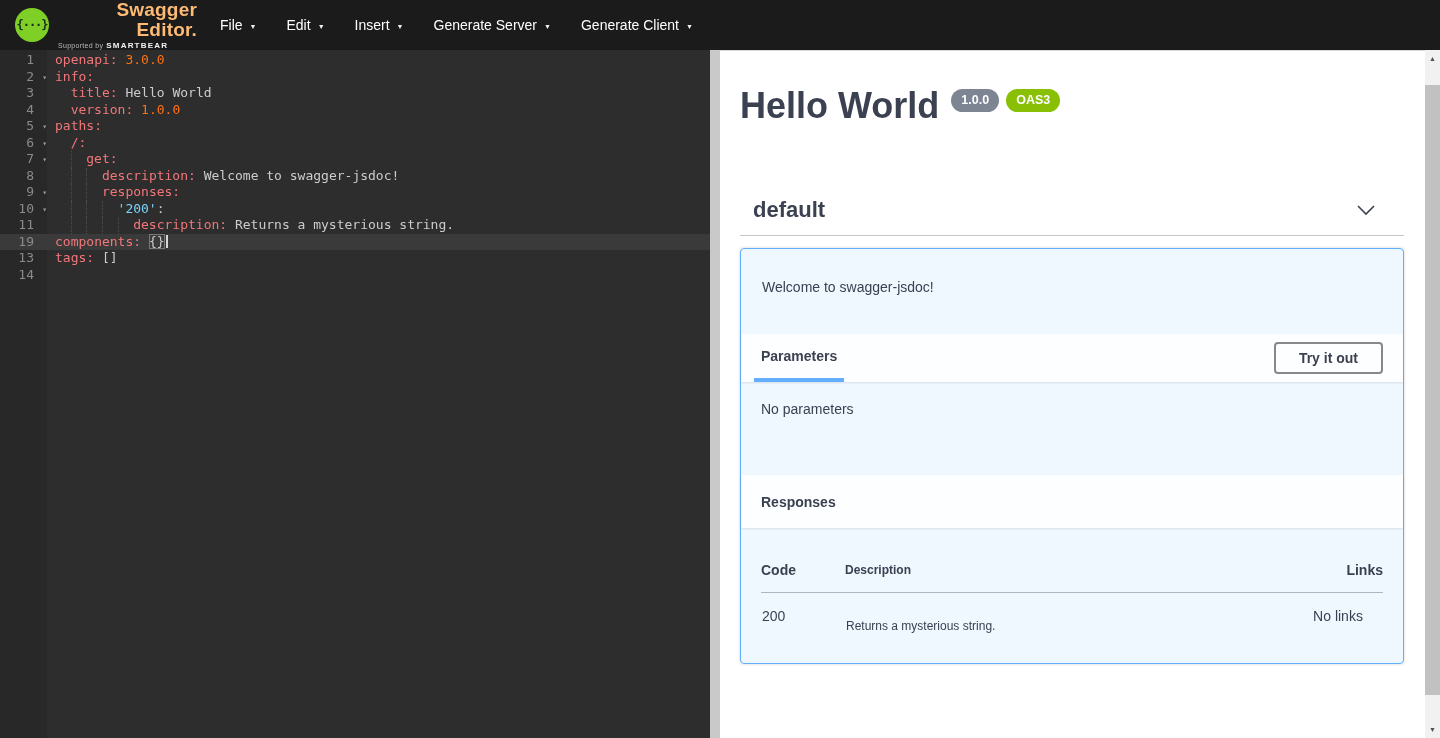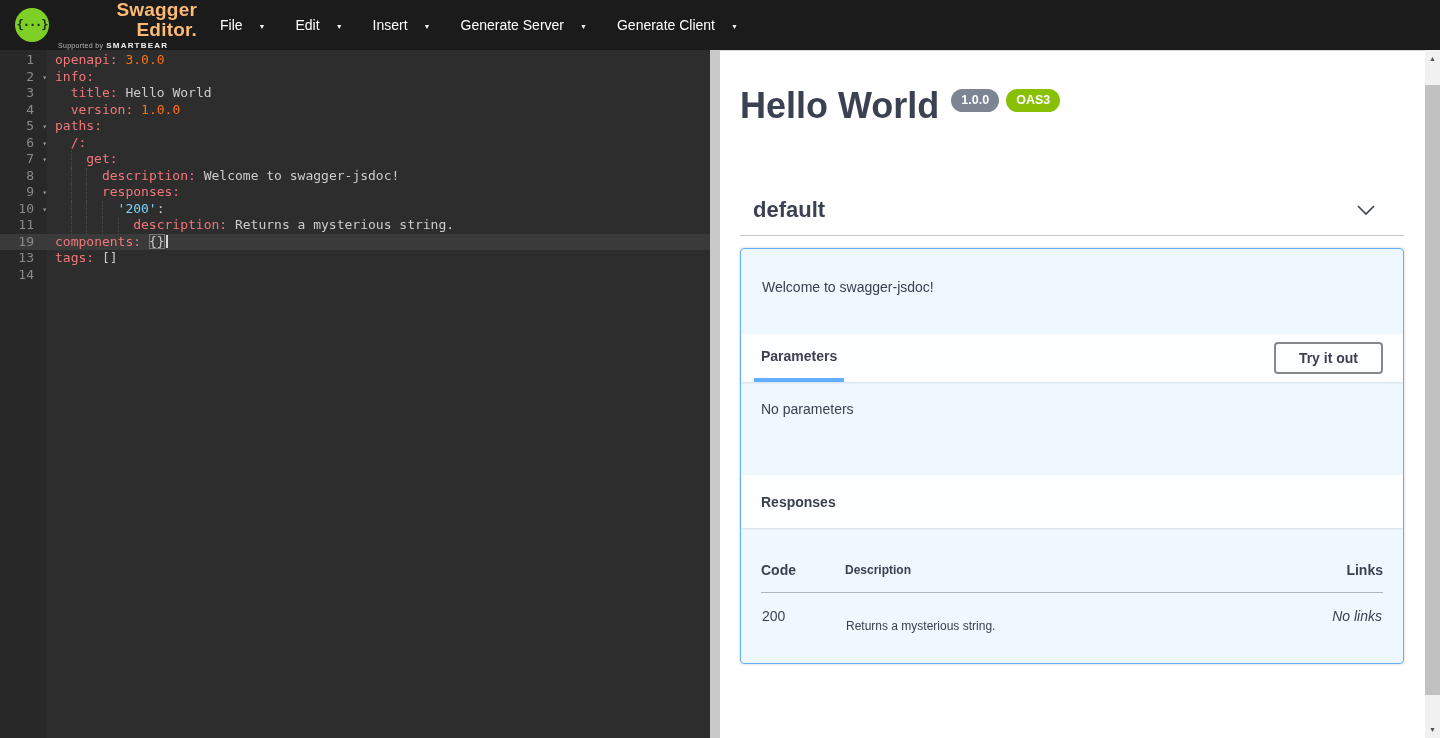--- a/index.html
+++ b/index.html
@@ -19,21 +19,21 @@
   .logo-icon {
     width:34px; height:34px; border-radius:50%; background:#7ed026;
     color:#1d2b1d; font-family:"DejaVu Sans Mono", monospace; font-weight:bold; font-size:12px;
     display:flex; align-items:center; justify-content:center; flex:none; letter-spacing:-1px;
   }
   .logo-texts { margin-left:9px; display:flex; flex-direction:column; }
   .logo-title { color:#fdba74; font-size:19px; font-weight:700; line-height:20px; letter-spacing:.2px;text-align:right; }
   .logo-sub { font-size:7px; color:#b9b9b9; margin-top:1px; letter-spacing:.3px; }
   .logo-sub b { color:#f2f2f2; font-size:8px; letter-spacing:1.2px; margin-left:3px; }
   .menu-bar { display:flex; align-items:center; margin-left:8px; height:100%; }
-  .menu-item { display:flex; align-items:center; padding:0 15px; height:100%; color:#fff; font-size:14px; cursor:pointer;gap:9px; }
+  .menu-item { display:flex; align-items:center; padding:0 15px; height:100%; color:#fff; font-size:14px; cursor:pointer; }
   .menu-item .caret { font-size:7px; color:#f0f0f0; margin-left:7px; margin-top:2px; }
 
   
   .main { position:absolute; top:50px; left:0; width:1440px; bottom:0; }
 
   
   .editor {
     position:absolute; left:0; top:0; width:710px; height:100%;
     background:#2d2d2d; font-family:"DejaVu Sans Mono", monospace;
     font-size:13px; line-height:16.5px; cursor:text;
@@ -112,21 +112,21 @@
 
   .responses-content { padding:14px 20px 0; }
   .responses-content table { width:100%; border-collapse:collapse; }
   .responses-content th { text-align:left; color:#3b4151; padding:20px 0 14px; border-bottom:1px solid rgba(59,65,81,.2); }
   th.col-code { font-size:14px; width:84px; }
   th.col-desc { font-size:12px; }
   th.col-links { font-size:14px; text-align:right; width:90px; }
   .responses-content td { vertical-align:top; color:#3b4151; }
   td.cell-code { font-size:14px; padding-top:15px; }
   td.cell-desc { font-size:12px; padding-top:26px; padding-bottom:30px; }
-  td.cell-links { font-size:14px; font-style:italic; text-align:right; padding-top:15px; }
+  td.cell-links { font-size:14px; text-align:center; padding-top:15px; }
 
   
   .scrollbar { position:absolute; right:0; top:0; width:15px; height:100%; background:#f1f1f1; }
   .sb-btn { position:absolute; left:0; width:15px; height:15px; color:#515151; font-size:7px; text-align:center; line-height:15px; cursor:pointer; }
   .sb-up { top:1px; }
   .sb-down { bottom:1px; }
   .sb-thumb { position:absolute; left:0; width:15px; top:35px; height:610px; background:#c1c1c1; cursor:pointer; }
 </style>
 </head>
 <body>

